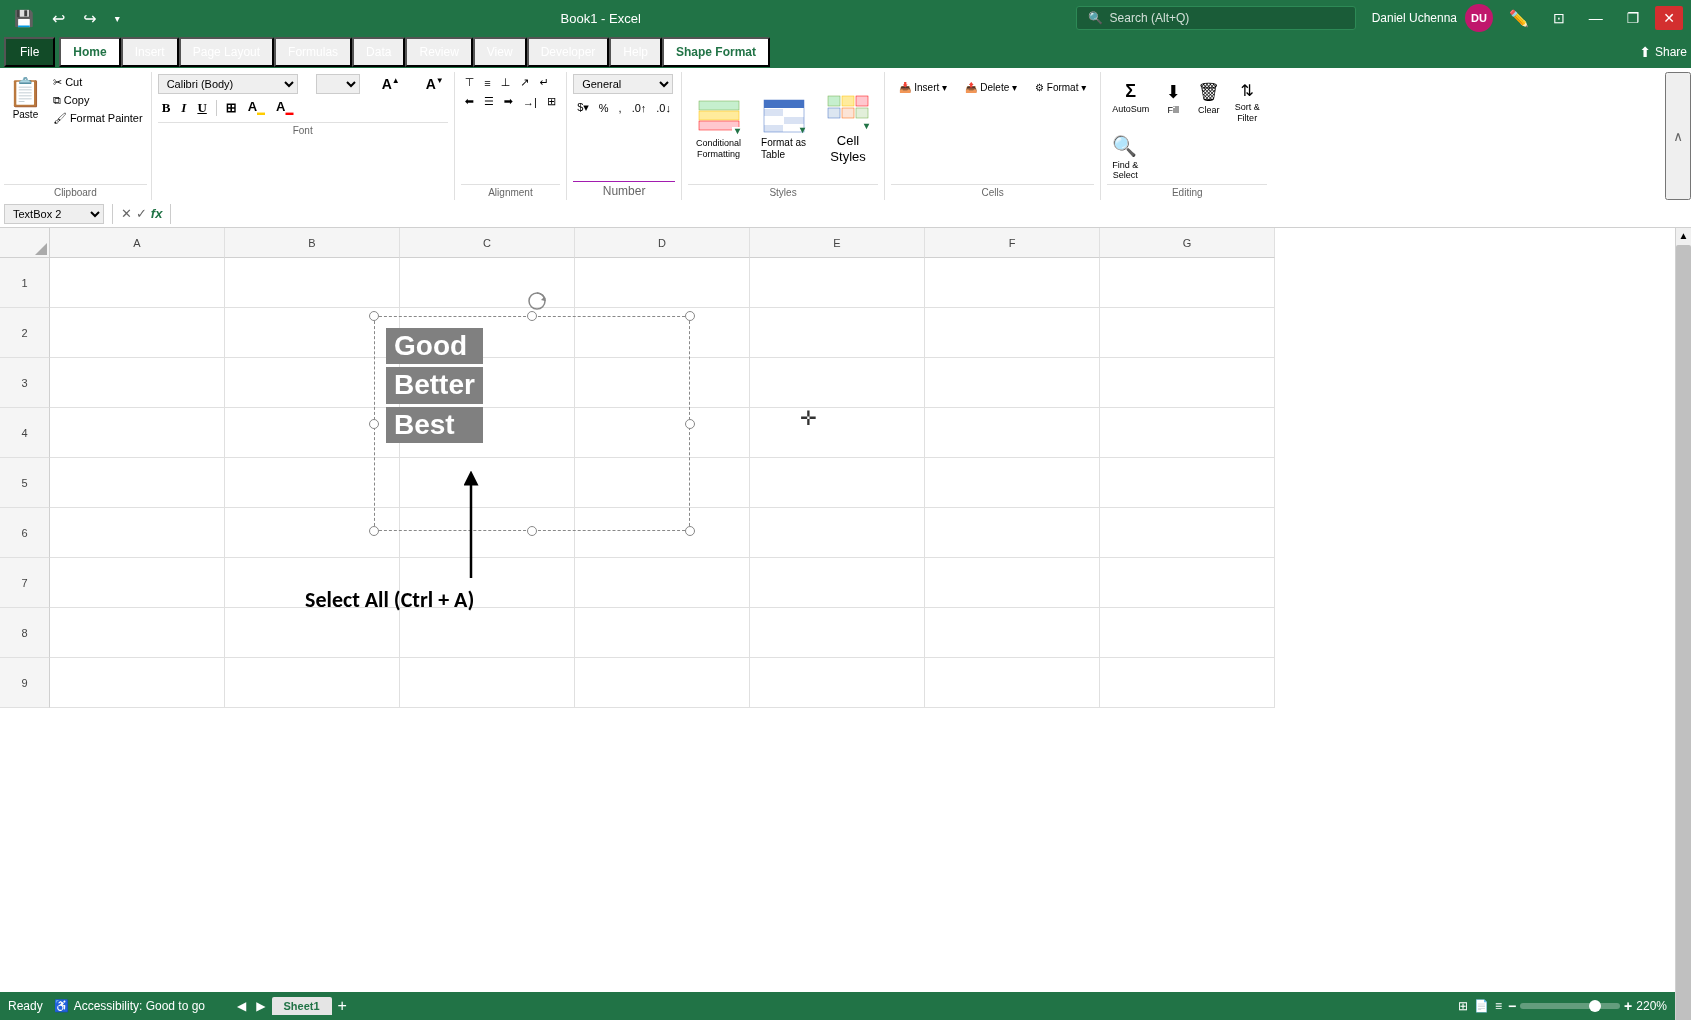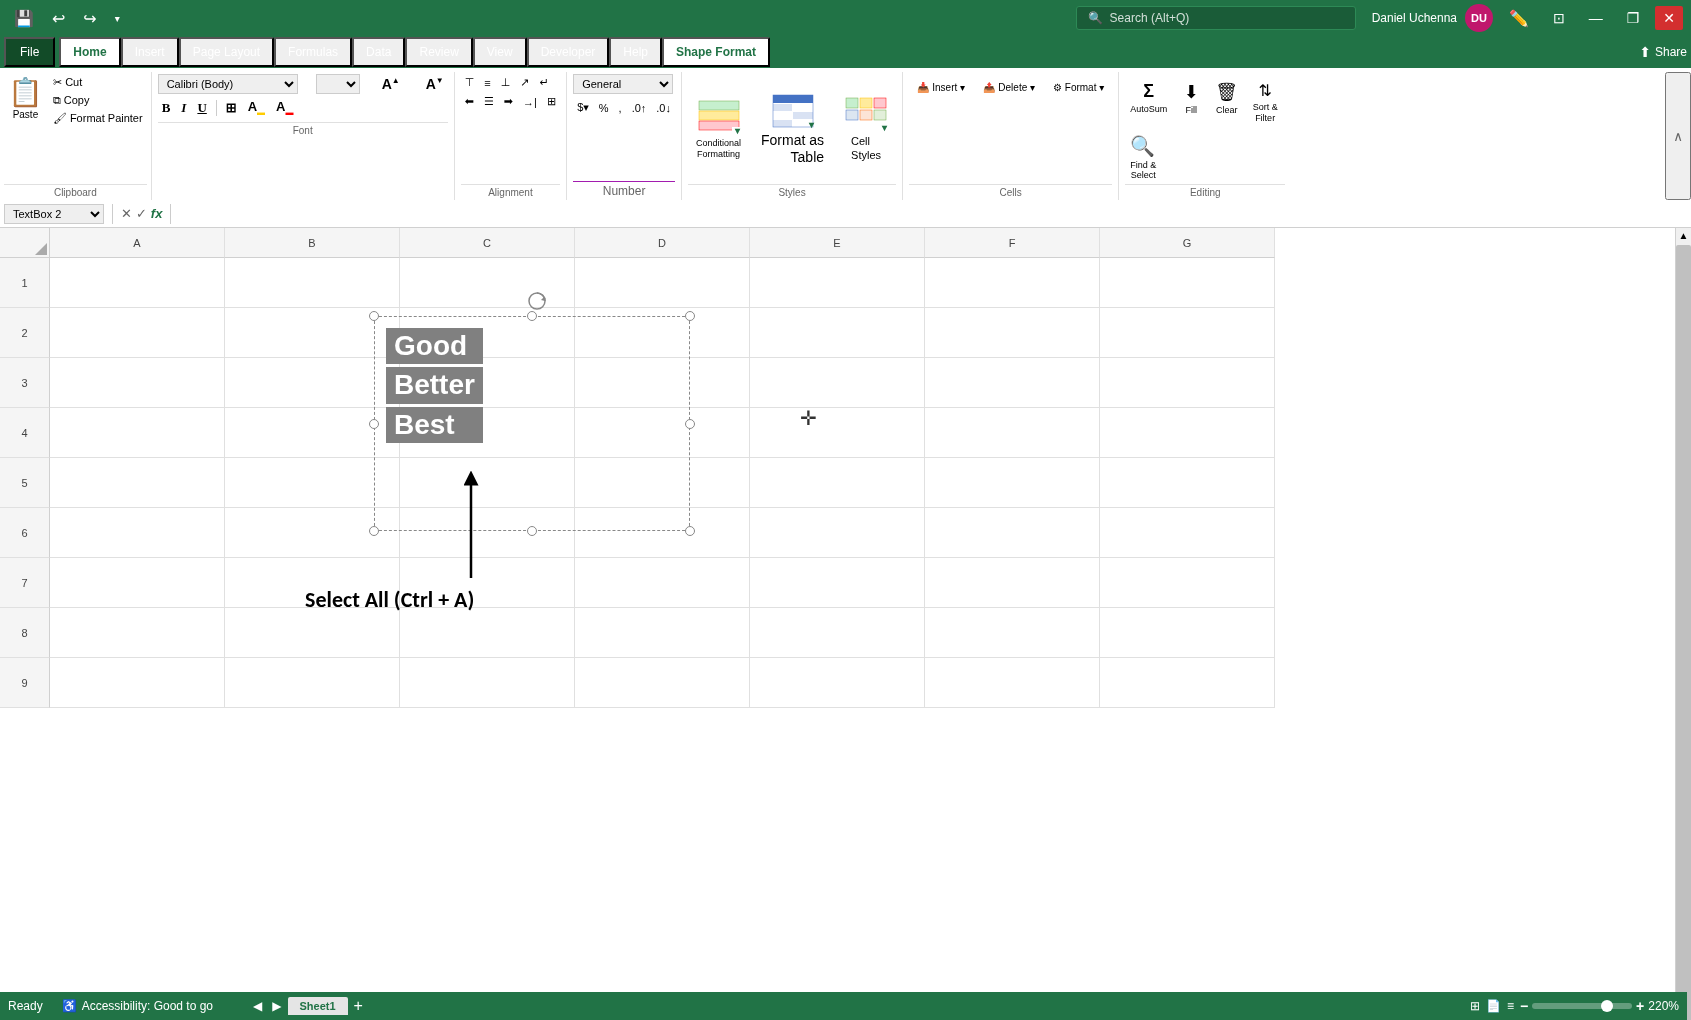--- a/index.html
+++ b/index.html
@@ -248,20 +248,25 @@
   </style>
 </head>
 <body>
 
 <div id="title-bar">
   <div id="title-bar-left">
     <button class="qs-btn">💾</button>
     <button class="qs-btn">↩</button>
     <button class="qs-btn">↪</button>
     <button class="qs-btn" style="font-size:10px;">▾</button>
+  </div>
+  <div id="title-bar-center">
+    <span>Book1</span>
+    <span> - </span>
+    <span>Excel</span>
   </div>
   <div id="title-bar-right">
     <div id="search-box">
       <span>🔍</span>
       <span style="opacity:0.8;">Search (Alt+Q)</span>
     </div>
     <span style="color:white; font-size:12px; margin-left:8px;">Daniel Uchenna</span>
     <div id="user-avatar">
       <span>DU</span>
     </div>
@@ -386,34 +391,34 @@
             <rect x="2" y="2" width="40" height="8" fill="#4472c4" stroke="none"></rect>
             <rect x="2" y="11" width="19" height="7" fill="#d9e2f3" stroke="none"></rect>
             <rect x="22" y="11" width="20" height="7" fill="white" stroke="none"></rect>
             <rect x="2" y="19" width="19" height="7" fill="white" stroke="none"></rect>
             <rect x="22" y="19" width="20" height="7" fill="#d9e2f3" stroke="none"></rect>
             <rect x="2" y="27" width="19" height="7" fill="#d9e2f3" stroke="none"></rect>
             <rect x="22" y="27" width="20" height="7" fill="white" stroke="none"></rect>
             <rect x="2" y="2" width="40" height="32" fill="none" stroke="#4472c4" stroke-width="0.5"></rect>
             <text x="38" y="35" font-size="10" fill="#217346" font-weight="bold">▾</text>
           </svg>
-          <span style="font-size:14px; text-align:right; line-height:1.2;">Format as<br>Table</span>
+          <span style="font-size:10px; text-align:left; line-height:1.2;">Format as<br>Table</span>
         </button>
 
         <button class="style-btn">
           <svg width="44" height="36">
             <rect x="2" y="2" width="12" height="10" fill="#c6efce" stroke="#70ad47" stroke-width="0.5"></rect>
             <rect x="16" y="2" width="12" height="10" fill="#ffeb9c" stroke="#ffc000" stroke-width="0.5"></rect>
             <rect x="30" y="2" width="12" height="10" fill="#ffc7ce" stroke="#ff0000" stroke-width="0.5"></rect>
             <rect x="2" y="14" width="12" height="10" fill="#dce6f1" stroke="#4472c4" stroke-width="0.5"></rect>
             <rect x="16" y="14" width="12" height="10" fill="#fce4d6" stroke="#ff6600" stroke-width="0.5"></rect>
             <rect x="30" y="14" width="12" height="10" fill="#e2efda" stroke="#70ad47" stroke-width="0.5"></rect>
             <text x="38" y="35" font-size="10" fill="#217346" font-weight="bold">▾</text>
           </svg>
-          <span style="font-size:11px; text-align:left; line-height:1.2;">Cell<br>Styles</span>
+          <span style="font-size:13px; text-align:center; line-height:1.2;">Cell<br>Styles</span>
         </button>
       </div>
       <div style="font-size:10px; color:#666; text-align:center; border-top:1px solid #e0e0e0; padding-top:2px;">Styles</div>
     </div>
   </div>
 
   <div id="cells-section">
     <div style="display:flex; flex-direction:column; height:100%;">
       <div style="display:flex; gap:2px; flex:1; align-items:flex-start; padding-top:4px;">
         <div style="display:flex; gap:2px;">
@@ -639,21 +644,21 @@
     </svg>
   </div>
 
   <div style="position:absolute; top:358px; left:305px; font-size:22px; font-weight:bold; color:black; z-index:25; white-space:nowrap; font-family:'Calibri', Arial, sans-serif;">Select All (Ctrl + A)</div>
 
   <div style="position:absolute; top:178px; left:800px; font-size:20px; color:#333; z-index:25; pointer-events:none;">
     ✛
   </div>
 </div>
 
-<div id="bottom-bar" style="position:fixed; bottom:0; left:0; right:4px; height:28px; background:#217346; color:white; display:flex; align-items:center; padding:0 8px; gap:16px; font-size:12px; z-index:100;">
+<div id="bottom-bar" style="position:fixed; bottom:0; left:0; right:16px; height:28px; background:#217346; color:white; display:flex; align-items:center; padding:0 8px; gap:8px; font-size:12px; z-index:100;">
   <span>Ready</span>
   <div style="margin-left:4px; display:flex; align-items:center; gap:4px;">
     <span>♿</span>
     <span>Accessibility: Good to go</span>
   </div>
 
   <div style="display:flex; align-items:center; margin-left:20px; gap:2px;">
     <button style="color:white; background:none; border:none; cursor:pointer; font-size:12px; padding:2px 4px;">◀</button>
     <button style="color:white; background:none; border:none; cursor:pointer; font-size:12px; padding:2px 4px;">▶</button>
     <div class="sheet-tab">

